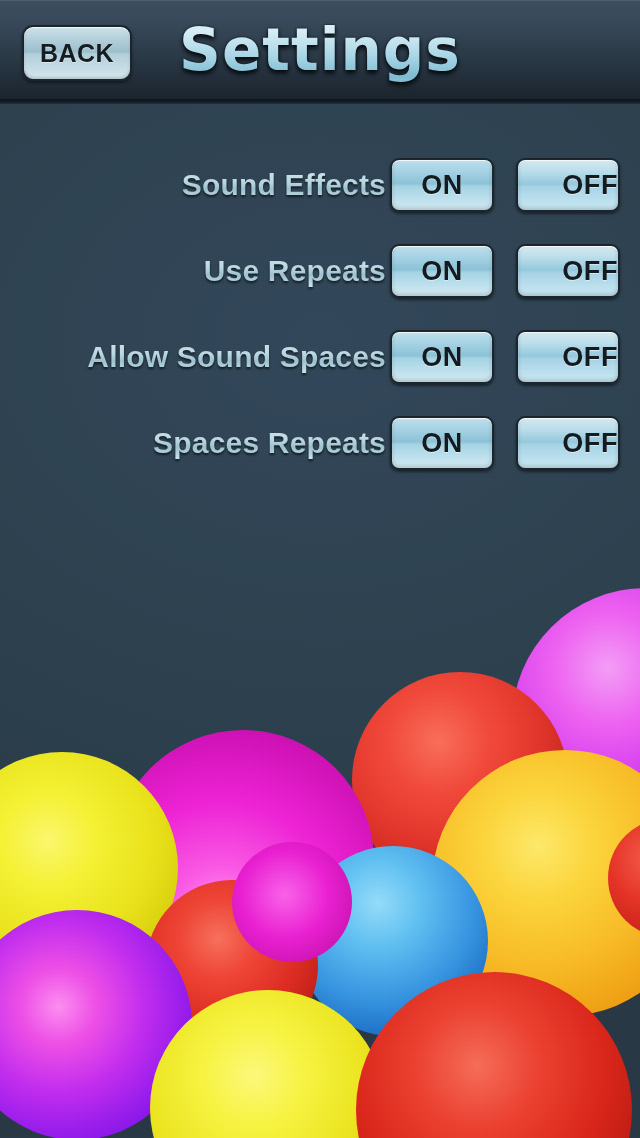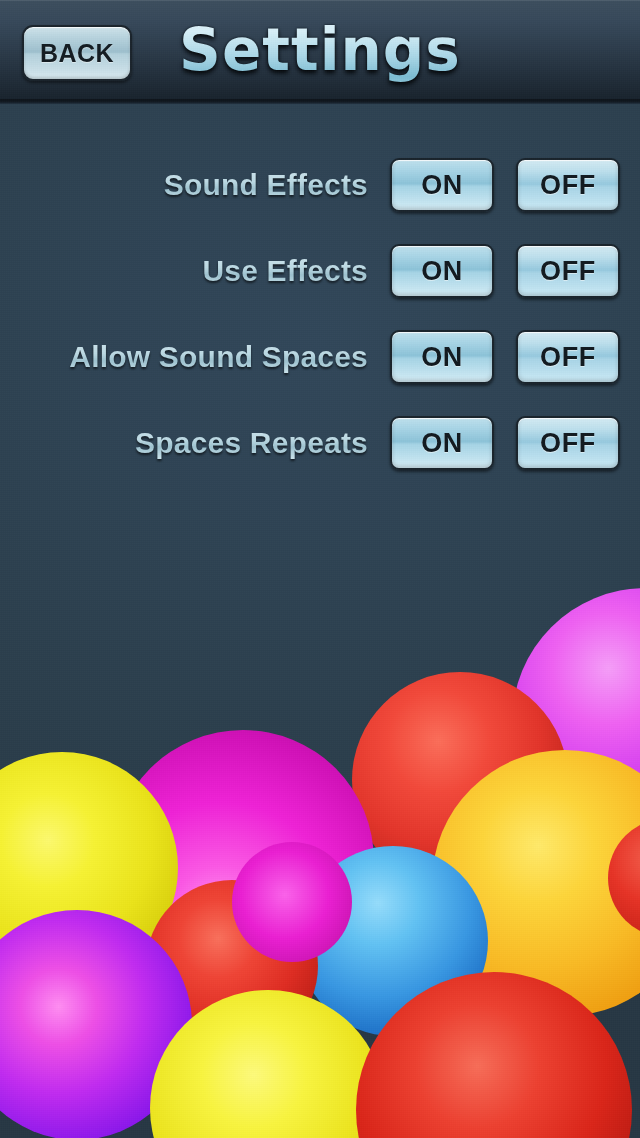--- a/index.html
+++ b/index.html
@@ -120,21 +120,21 @@
     position: absolute;
     left: 0;
     width: 640px;
     height: 56px;
     display: flex;
     align-items: center;
   }
   .setting-label {
     flex: 1;
     text-align: right;
-    padding-right: 22px;
+    padding-right: 4px;
     font-size: 30px;
     font-weight: bold;
     letter-spacing: .2px;
     white-space: nowrap;
     background: linear-gradient(to bottom,
         #cfe4ec 0%,
         #bcd9e3 40%,
         #9dc2cf 62%,
         #cfe6ee 100%);
     -webkit-background-clip: text;
@@ -169,20 +169,21 @@
        #d8f0f9 100%);
   }
   .toggle-btn.off-btn {
     background: linear-gradient(to bottom,
        #d3eaf3 0%,
        #bddfec 22%,
        #96c9de 48%,
        #a8d4e6 54%,
        #bfe2f0 84%,
        #cdecf8 100%);
+    justify-content: flex-end;
   }
   .toggle-label {
     font-size: 27px;
     font-weight: bold;
     letter-spacing: .6px;
     color: #121a20;
     text-shadow: 0 1px 0 rgba(255,255,255,.5);
   }
   .btn-gap { width: 22px; flex: none; }
   .right-pad { width: 20px; flex: none; }
@@ -261,21 +262,21 @@
         <span class="toggle-label">ON</span>
       </div>
       <div class="btn-gap"></div>
       <div class="toggle-btn off-btn">
         <span class="toggle-label">OFF</span>
       </div>
       <div class="right-pad"></div>
     </div>
 
     <div class="setting-row" style="top:243px;">
-      <span class="setting-label">Use Effects</span>
+      <span class="setting-label">Use Repeats</span>
       <div class="toggle-btn on-btn">
         <span class="toggle-label">ON</span>
       </div>
       <div class="btn-gap"></div>
       <div class="toggle-btn off-btn">
         <span class="toggle-label">OFF</span>
       </div>
       <div class="right-pad"></div>
     </div>
 

